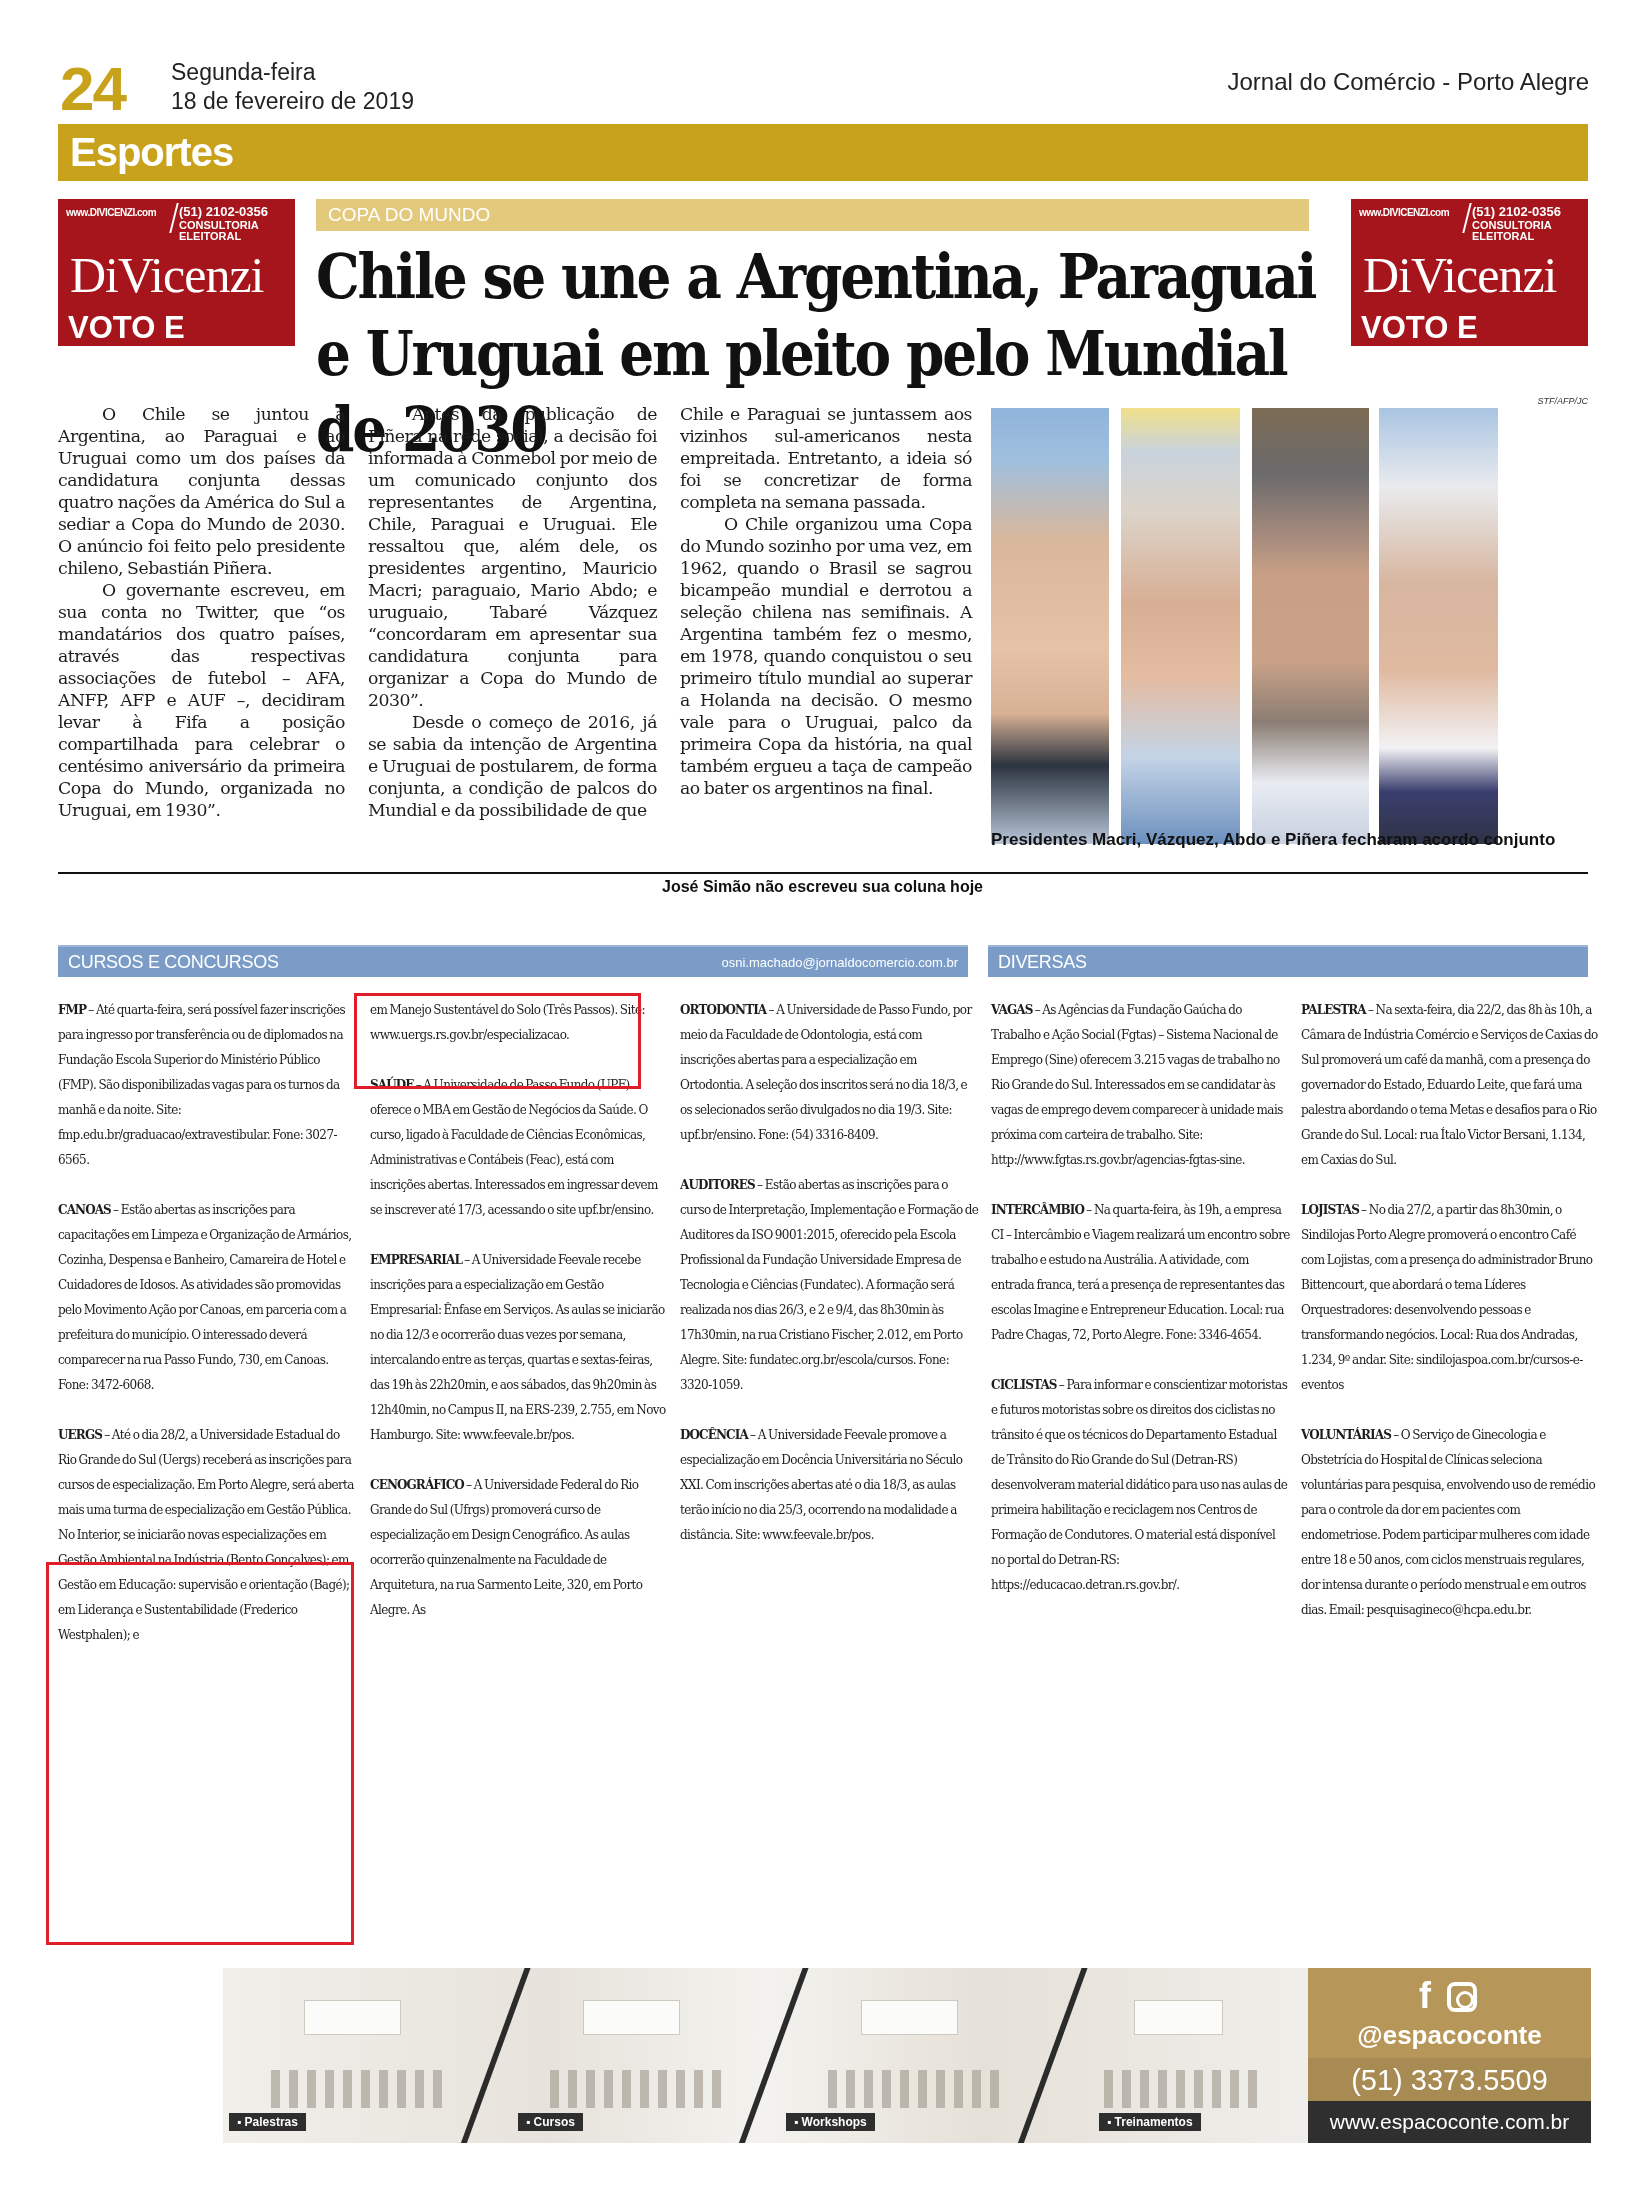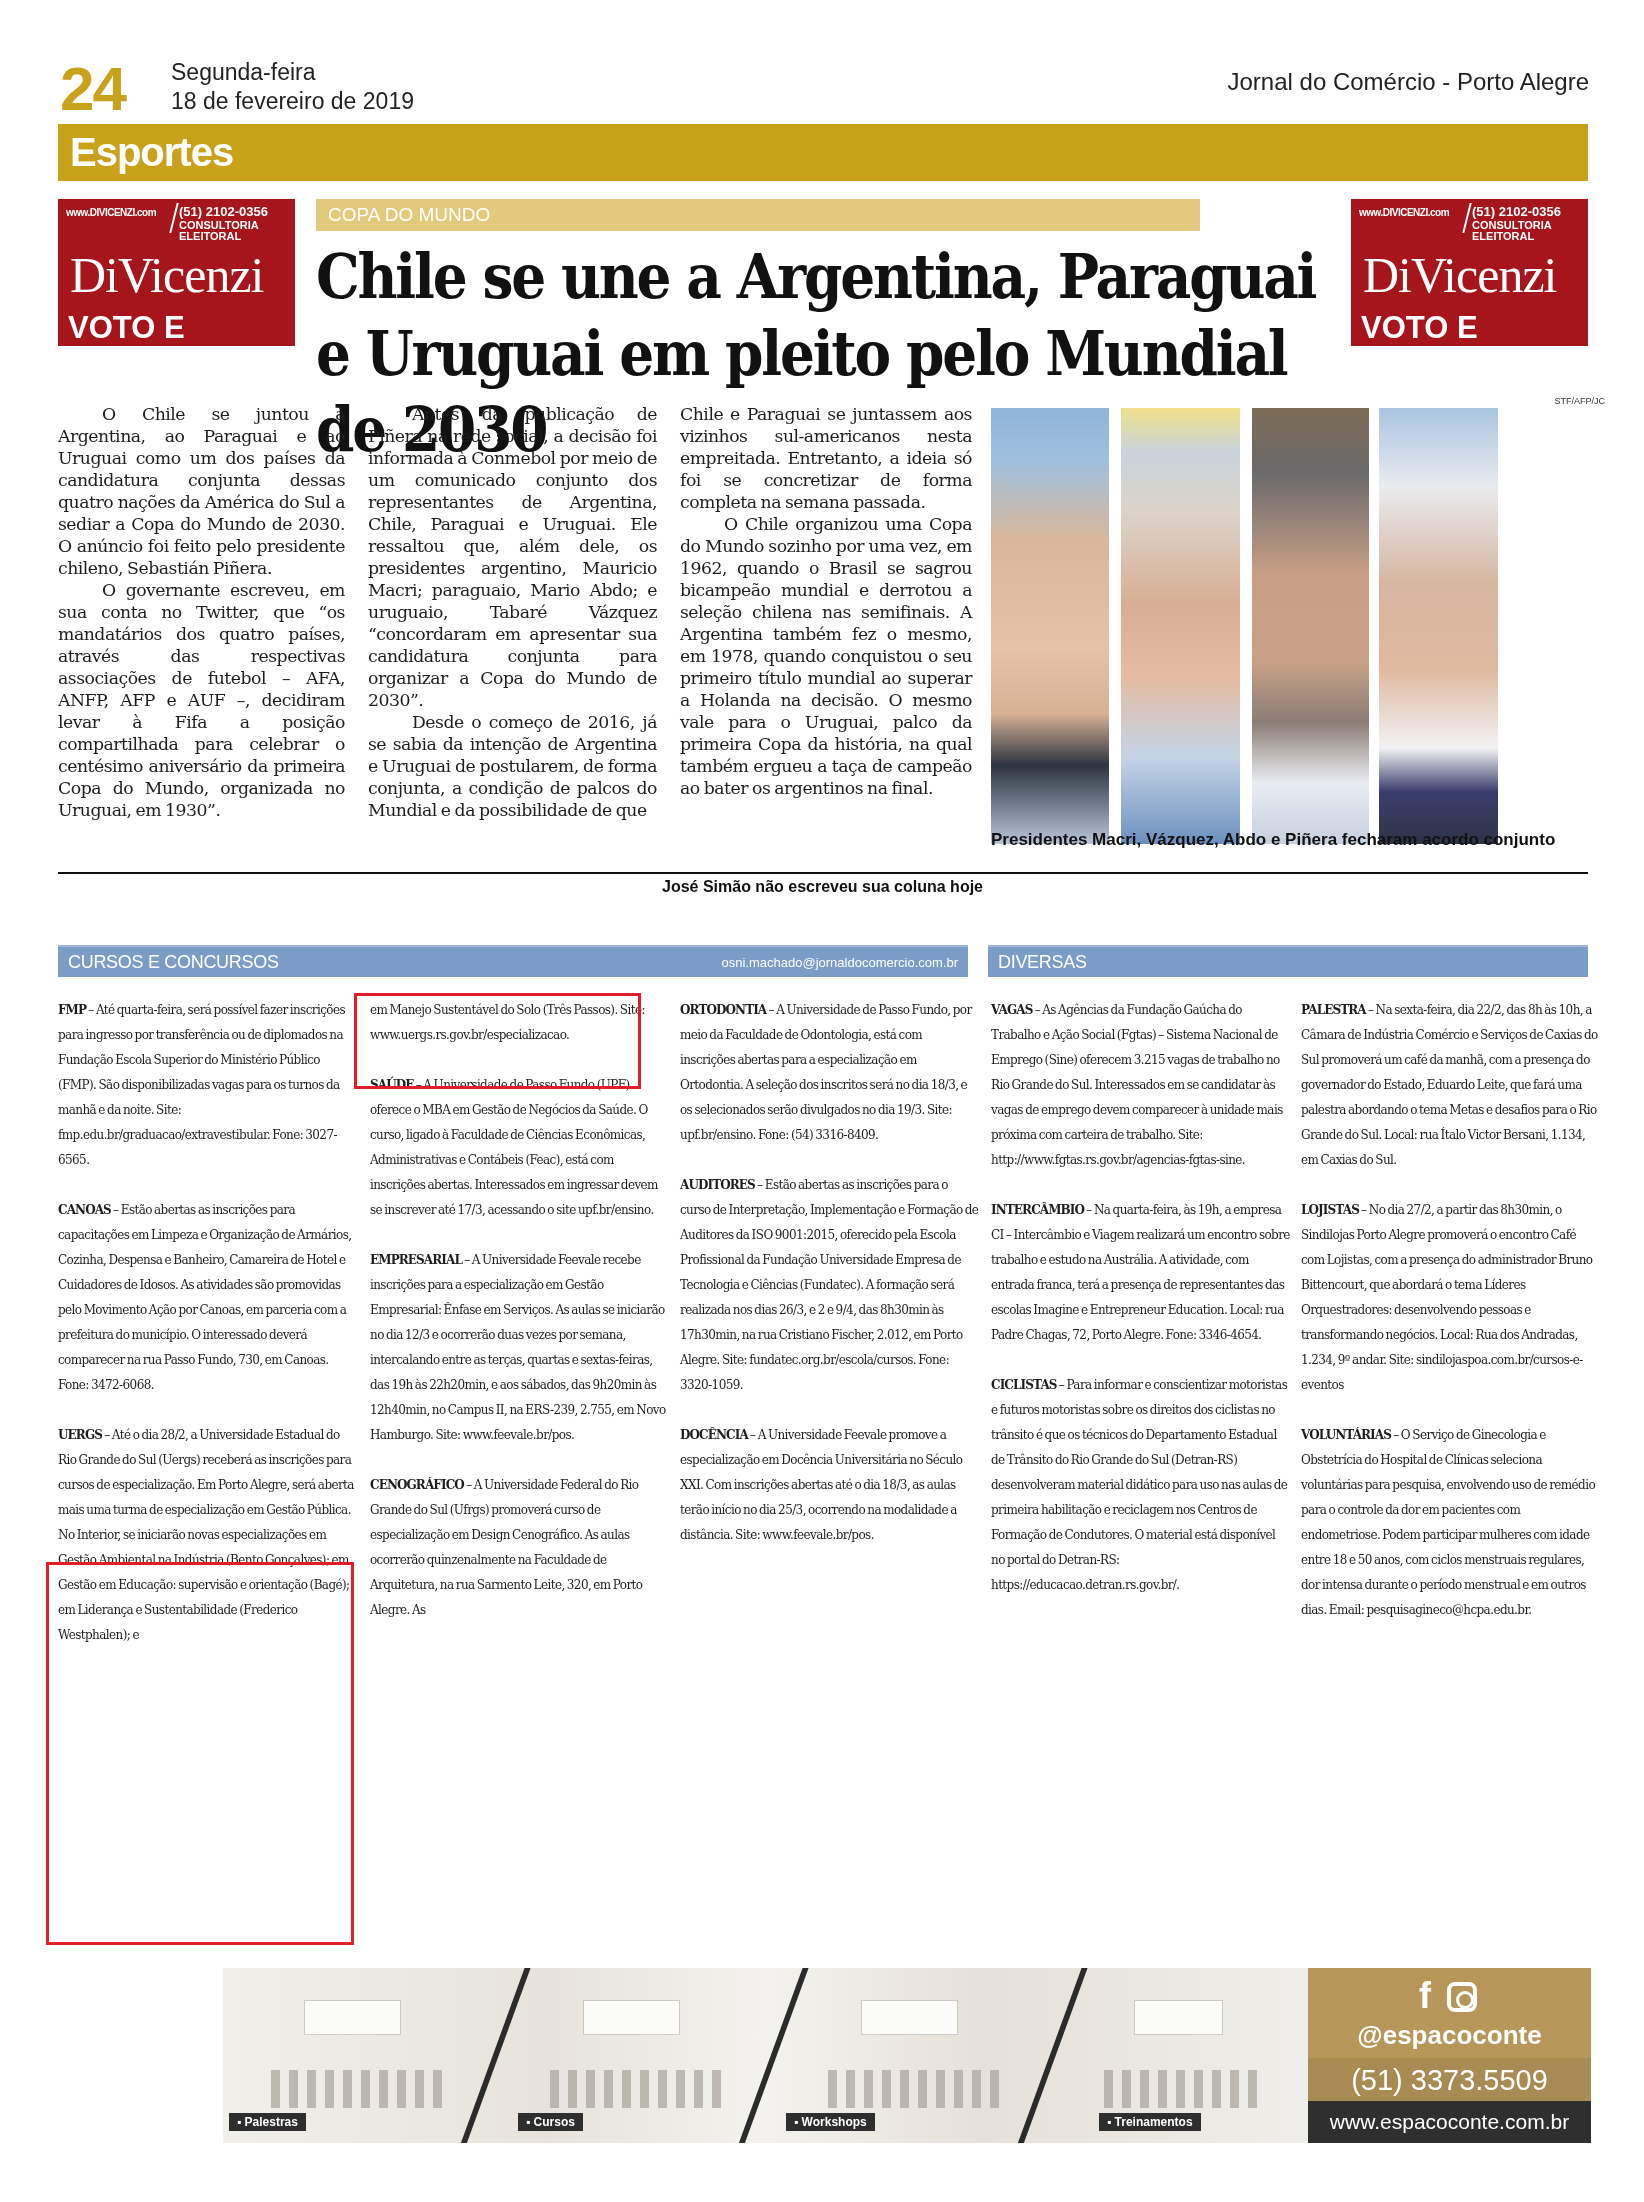--- a/index.html
+++ b/index.html
@@ -21,35 +21,35 @@
   .divicenzi .d-url { position: absolute; left: 8px; top: 8px; font-size: 10px; font-weight: bold; letter-spacing: -0.5px; }
   .divicenzi .d-phone { position: absolute; left: 121px; top: 5px; font-size: 13px; font-weight: bold; }
   .divicenzi .d-consult { position: absolute; left: 121px; top: 21px; font-size: 11px; font-weight: bold; line-height: 11px; width: 100px; }
   .divicenzi .d-divider { position: absolute; left: 115px; top: 4px; width: 2px; height: 30px; background: #fff; transform: skewX(-14deg); }
   .divicenzi .d-name { position: absolute; left: 12px; top: 50px; font-family: "Liberation Serif", serif; font-size: 50px; line-height: 52px; letter-spacing: -1px; }
   .divicenzi .d-slogan { position: absolute; left: 10px; top: 111px; font-size: 31px; font-weight: bold; letter-spacing: 0px; }
   .ad-left { left: 58px; }
   .ad-right { left: 1351px; }
 
   
-  .kicker { left: 316px; top: 199px; width: 884px; height: 32px; background: #e3c97c; }
+  .kicker { left: 316px; top: 199px; width: 993px; height: 32px; background: #e3c97c; }
   .kicker span { position: absolute; left: 12px; top: 5px; font-family: "Liberation Sans", sans-serif; font-size: 19px; color: #fff; }
   .headline { left: 316px; top: 239px; width: 1025px; font-family: "DejaVu Serif", serif; font-weight: bold; font-size: 55px; line-height: 68px; letter-spacing: -2.2px; color: #111; transform: scaleY(1.12); transform-origin: top left; }
 
   
   .col { position: absolute; font-family: "DejaVu Serif", serif; font-size: 17.3px; line-height: 22px; text-align: justify; hyphens: auto; color: #1d1d1d; letter-spacing: -0.5px; word-spacing: -1px; }
   .col p { text-indent: 44px; }
   .col p.noindent { text-indent: 0; }
   .col1 { left: 58px; top: 403px; width: 287px; }
   .col2 { left: 368px; top: 403px; width: 289px; }
   .col3 { left: 680px; top: 403px; width: 292px; }
 
   .photo { left: 991px; top: 408px; width: 597px; height: 436px; }
   .portrait { position: absolute; top: 0; height: 436px; width: 118px; overflow: hidden; }
-  .photo-credit { right: 40px; top: 396px; font-family: "Liberation Sans", sans-serif; font-size: 9px; color: #333; }
+  .photo-credit { right: 57px; top: 396px; font-family: "Liberation Sans", sans-serif; font-size: 9px; color: #333; font-style: italic; }
   .caption { left: 991px; top: 830px; font-family: "Liberation Sans", sans-serif; font-weight: bold; font-size: 17px; color: #111; }
 
   .rule { left: 58px; top: 872px; width: 1530px; height: 2px; background: #111; }
   .simao { left: 0; width: 1645px; top: 878px; text-align: center; font-family: "Liberation Sans", sans-serif; font-weight: bold; font-size: 16px; color: #111; }
 
   
   .blue-bar { top: 945px; height: 32px; background: #7a9cc6; border-top: 2px solid #9db6d6; }
   .blue-bar .label { position: absolute; left: 10px; top: 5px; font-family: "Liberation Sans", sans-serif; font-size: 18px; color: #fff; letter-spacing: -0.3px; }
   .blue-bar .email { position: absolute; right: 10px; top: 8px; font-family: "Liberation Sans", sans-serif; font-size: 13px; color: #fff; }
   .bar-cursos { left: 58px; width: 910px; }

